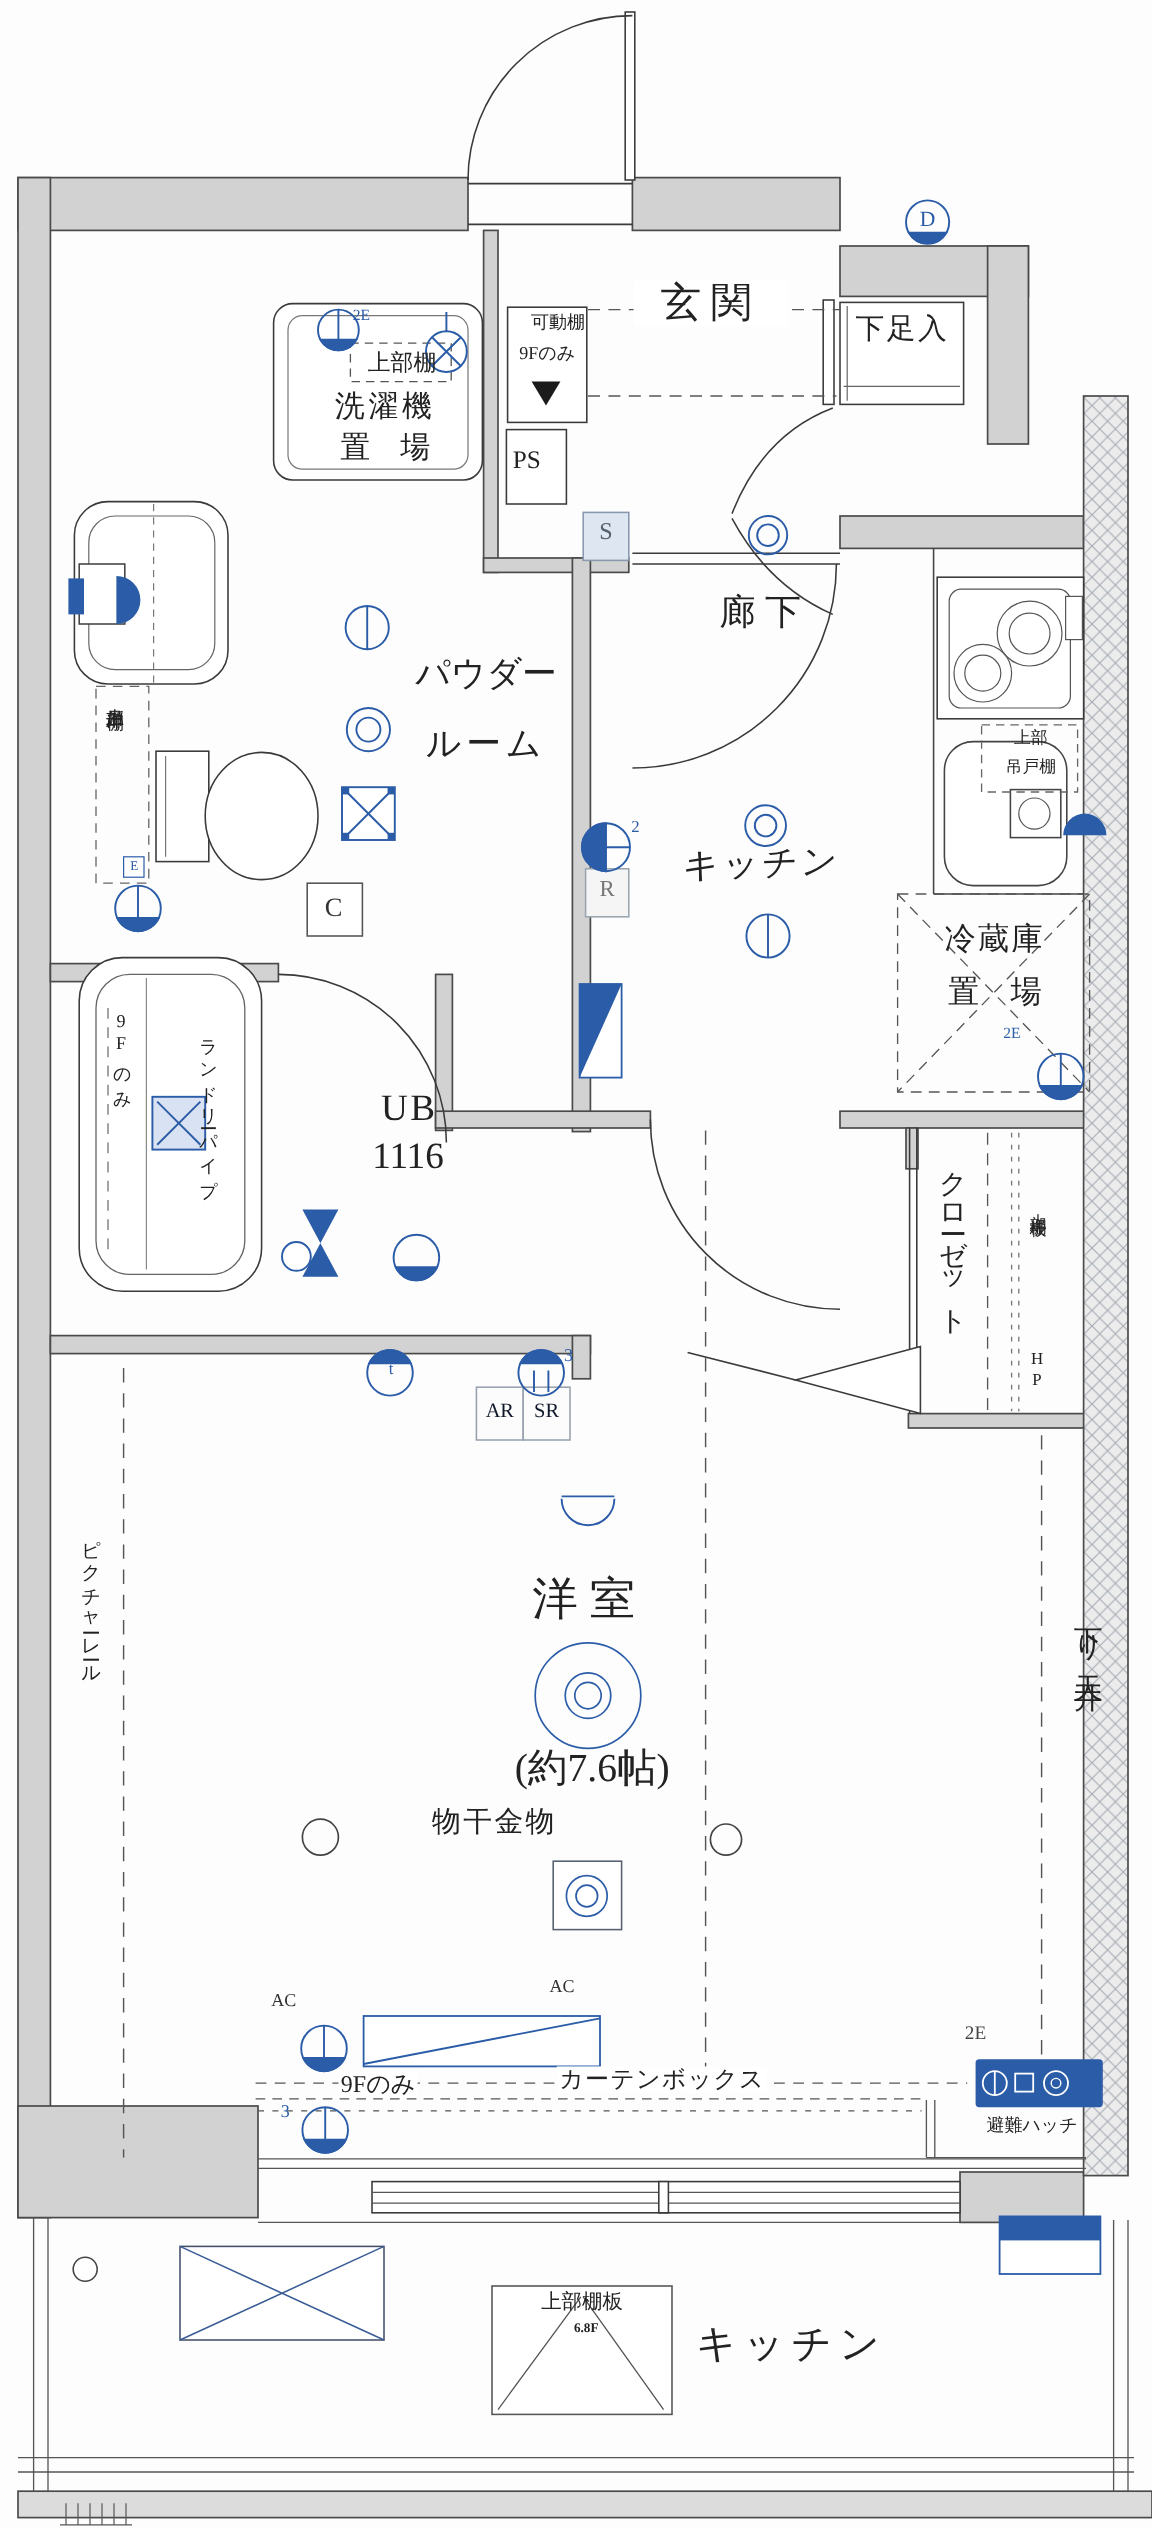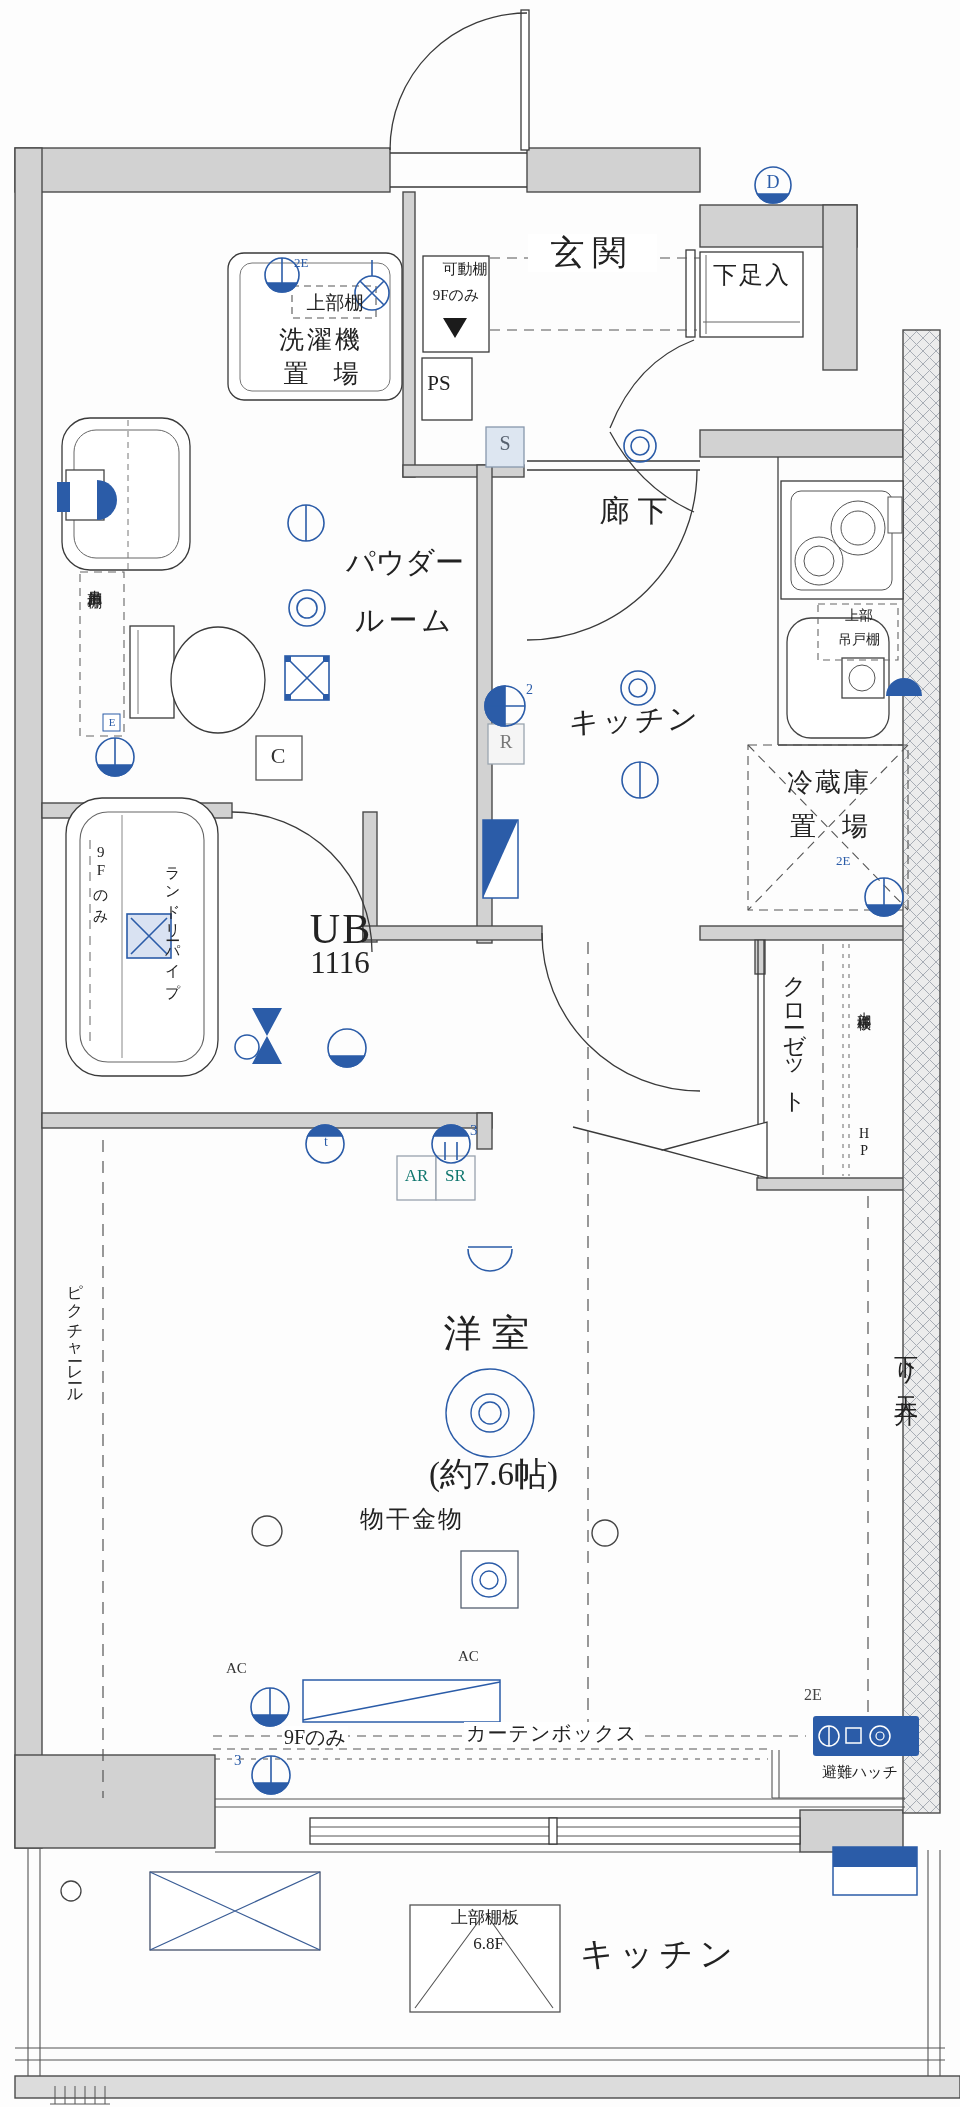--- a/index.html
+++ b/index.html
@@ -3,21 +3,21 @@
 <meta charset="utf-8">
 <style>
   html,body{margin:0;padding:0;background:#fff;}
   #plan{position:relative;width:960px;height:2107px;background:#fdfdfd;
         font-family:"Liberation Serif","DejaVu Serif",serif;color:#1c1c1c;overflow:hidden;}
   #plan svg{position:absolute;left:0;top:0;}
   .lbl{position:absolute;line-height:1.12;white-space:nowrap;color:#222;}
   .ctr{text-align:center;}
   .v{writing-mode:vertical-rl;text-orientation:upright;letter-spacing:2px;}
   .blue{color:#2b5ca8;}
-  .gry{color:#0f766e;}
+  .gry{color:#0f172a;}
   .bg{background:#fff;padding:0 2px;}
   .skw{transform:skewX(-8deg) rotate(-2deg);}
 </style>
 </head>
 <body>
 
 <div id="plan">
 <svg width="960" height="2107" viewBox="0 0 960 2107">
   <defs>
     <pattern id="hatch" width="13" height="13" patternUnits="userSpaceOnUse">
@@ -240,21 +240,21 @@
     </g>
     <rect x="103" y="714" width="17" height="17" stroke-width="1" fill="#fff"></rect>
   </g>
 </svg>
 
 <div class="lbl ctr bg" style="left:528px;top:234px;width:125px;font-size:34px;letter-spacing:8px;">玄関</div>
 <div class="lbl ctr" style="left:590px;top:494px;width:95px;font-size:30px;letter-spacing:8px;">廊下</div>
 <div class="lbl ctr" style="left:336px;top:546px;width:138px;font-size:29px;">パウダー</div>
 <div class="lbl ctr" style="left:336px;top:604px;width:138px;font-size:29px;letter-spacing:4px;">ルーム</div>
 <div class="lbl ctr skw" style="left:560px;top:704px;width:150px;font-size:29px;letter-spacing:3px;">キッチン</div>
-<div class="lbl ctr" style="left:298px;top:906px;width:86px;font-size:42px;letter-spacing:2px;">UB</div>
+<div class="lbl ctr" style="left:298px;top:906px;width:86px;font-size:31px;letter-spacing:2px;">UB</div>
 <div class="lbl ctr" style="left:290px;top:946px;width:100px;font-size:31px;">1116</div>
 <div class="lbl v" style="left:781px;top:960px;font-size:23px;">クローゼット</div>
 <div class="lbl ctr" style="left:434px;top:1312px;width:115px;font-size:38px;letter-spacing:10px;">洋室</div>
 <div class="lbl ctr" style="left:396px;top:1456px;width:195px;font-size:33px;">(約7.6帖)</div>
 <div class="lbl" style="left:580px;top:1936px;font-size:33px;letter-spacing:6px;">キッチン</div>
 
 <div class="lbl ctr" style="left:704px;top:262px;width:96px;font-size:24px;letter-spacing:2px;">下足入</div>
 <div class="lbl ctr" style="left:266px;top:326px;width:110px;font-size:25px;letter-spacing:3px;">洗濯機</div>
 <div class="lbl ctr" style="left:266px;top:360px;width:110px;font-size:25px;">置　場</div>
 <div class="lbl ctr" style="left:298px;top:292px;width:74px;font-size:19px;">上部棚</div>
@@ -270,21 +270,21 @@
 <div class="lbl v" style="left:92px;top:844px;font-size:15px;">9Fのみ</div>
 <div class="lbl v" style="left:856px;top:1000px;font-size:14px;">上部棚板</div>
 <div class="lbl v" style="left:856px;top:1126px;font-size:14px;">HP</div>
 <div class="lbl" style="left:360px;top:1506px;font-size:24px;letter-spacing:2px;">物干金物</div>
 <div class="lbl v" style="left:66px;top:1272px;font-size:16px;">ピクチャーレール</div>
 <div class="lbl v" style="left:892px;top:1338px;font-size:24px;letter-spacing:6px;">下り天井</div>
 <div class="lbl bg" style="left:464px;top:1722px;font-size:20px;letter-spacing:1px;">カーテンボックス</div>
 <div class="lbl bg" style="left:282px;top:1726px;font-size:20px;">9Fのみ</div>
 <div class="lbl" style="left:822px;top:1764px;font-size:15px;">避難ハッチ</div>
 <div class="lbl ctr" style="left:412px;top:1908px;width:146px;font-size:17px;">上部棚板</div>
-<div class="lbl ctr" style="left:412px;top:1934px;width:153px;font-size:17px;">6.8F</div>
+<div class="lbl ctr" style="left:412px;top:1934px;width:153px;font-size:11px;font-weight:bold;">6.8F</div>
 
 <div class="lbl ctr blue" style="left:763px;top:172px;width:20px;font-size:18px;">D</div>
 <div class="lbl ctr" style="left:492px;top:432px;width:26px;font-size:20px;color:#55606e;">S</div>
 <div class="lbl ctr" style="left:264px;top:744px;width:28px;font-size:22px;color:#333;">C</div>
 <div class="lbl ctr" style="left:494px;top:731px;width:24px;font-size:19px;color:#777;">R</div>
 <div class="lbl ctr blue" style="left:105px;top:716px;width:14px;font-size:11px;">E</div>
 <div class="lbl ctr gry" style="left:398px;top:1166px;width:37px;font-size:17px;">AR</div>
 <div class="lbl ctr gry" style="left:437px;top:1166px;width:37px;font-size:17px;">SR</div>
 <div class="lbl" style="left:226px;top:1660px;font-size:15px;color:#333;">AC</div>
 <div class="lbl" style="left:458px;top:1648px;font-size:15px;color:#333;">AC</div>

